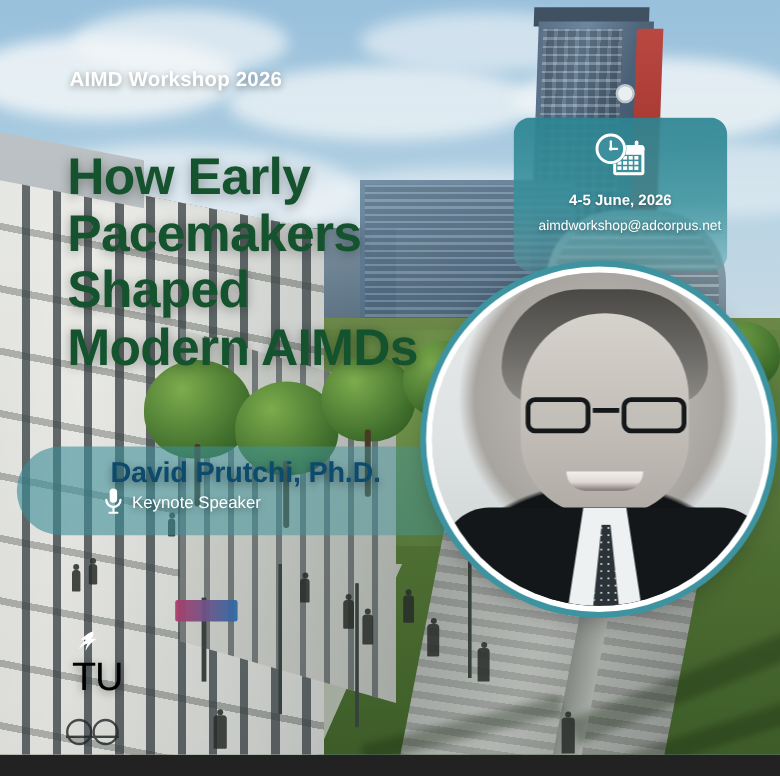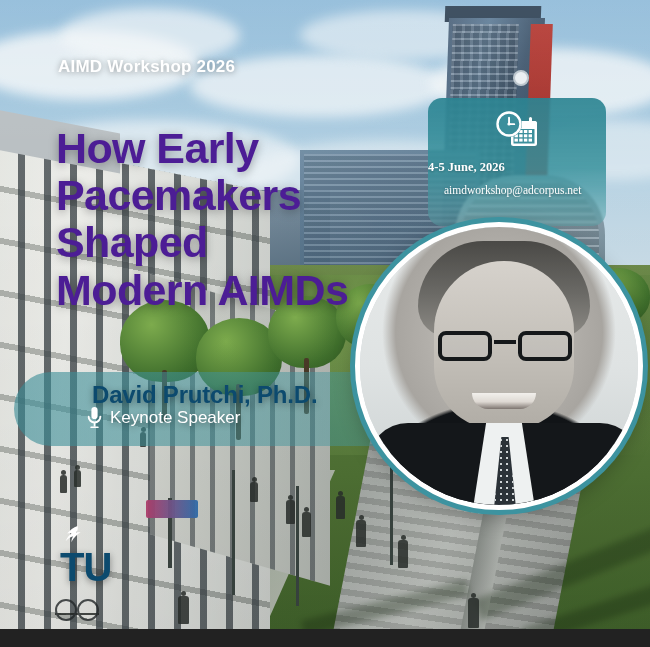--- a/index.html
+++ b/index.html
@@ -201,59 +201,59 @@
   
   .content{position:absolute;inset:0;}
 
   .eyebrow{
     position:absolute;left:58px;top:57px;
     font-size:17px;font-weight:bold;color:#ffffff;letter-spacing:.2px;
     text-shadow:0 1px 6px rgba(0,0,0,.38);
   }
   .headline{
     position:absolute;left:56px;top:96px;width:330px;
-    font-size:43px;line-height:1.10;font-weight:bold;color:#4c1d95;
+    font-size:43px;line-height:1.10;font-weight:bold;color:#14532d;
     letter-spacing:-.6px;
     text-shadow:0 2px 10px rgba(0,0,0,.35);
   }
   .headline span{display:block;}
 
   
   .info-card{
     position:absolute;left:428px;top:98px;width:178px;height:128px;
     border-radius:14px;
     background:linear-gradient(180deg,rgba(44,132,146,.92) 0%,rgba(56,145,156,.86) 55%,rgba(86,166,170,.42) 100%);
     backdrop-filter:blur(1px);
     overflow:hidden;
   }
   .info-icon{
     position:absolute;left:50%;top:12px;margin-left:-23px;width:46px;height:40px;
   }
-  .info-lines{position:absolute;left:0;right:0;top:62px;text-align:left;color:#fff;font-family:Liberation Serif, serif;}
+  .info-lines{position:absolute;left:0;right:0;top:62px;text-align:center;color:#fff;}
   .info-date{font-size:12.5px;font-weight:bold;margin-bottom:9px;text-shadow:0 1px 3px rgba(0,0,0,.3);}
   .info-place{font-size:12.5px;font-weight:bold;margin-bottom:9px;text-shadow:0 1px 3px rgba(0,0,0,.3);}
   .info-mail{font-size:11.5px;font-weight:normal;text-shadow:0 1px 3px rgba(0,0,0,.3);padding-left:16px;}
 
   
   .speaker-banner{
     position:absolute;left:14px;top:372px;width:380px;height:74px;
     border-radius:37px 10px 10px 37px;
     background:linear-gradient(90deg,rgba(58,140,150,.62) 0%,rgba(62,146,154,.55) 45%,rgba(70,152,158,.42) 100%);
   }
   .speaker-name{
     position:absolute;left:92px;top:381px;
     font-size:24px;font-weight:bold;color:#0c4a6e;letter-spacing:-.2px;
     text-shadow:0 2px 7px rgba(0,0,0,.40);
   }
   .speaker-role-wrap{
     position:absolute;left:86px;top:406px;display:flex;align-items:center;gap:7px;
   }
   .mic-icon{width:17px;height:24px;flex:0 0 auto;}
   .speaker-role{
-    font-size:17px;color:#ffffff;
+    font-size:14px;color:#ffffff;
     text-shadow:0 2px 6px rgba(0,0,0,.40);
   }
 
   
   .portrait{
     position:absolute;left:355px;top:222px;width:288px;height:288px;
     border-radius:50%;
     border:5px solid #ffffff;
     box-shadow:0 0 0 5px #3d93a0, 0 6px 22px rgba(0,0,0,.30);
     overflow:hidden;
@@ -309,21 +309,21 @@
     clip-path:polygon(36% 0,64% 0,96% 100%,4% 100%);
     background-image:radial-gradient(circle,#cfd4d6 .8px,transparent 1px);
     background-size:6px 6px;
     background-color:#2b3238;
   }
 
   
   .logos{position:absolute;left:60px;top:545px;display:flex;align-items:flex-end;gap:30px;}
   .tudelft{position:relative;display:flex;align-items:baseline;}
   .tud-flame{position:absolute;left:3px;top:-19px;width:22px;height:20px;}
-  .tud-tu{font-size:40px;font-weight:bold;color:#0c4a6e;letter-spacing:-1px;
+  .tud-tu{font-size:33px;font-weight:normal;color:#000000;letter-spacing:-1px;
     text-shadow:0 2px 7px rgba(0,0,0,.40);}
   .tud-delft{font-size:31px;font-weight:normal;color:#fff;letter-spacing:-.4px;
     text-shadow:0 2px 7px rgba(0,0,0,.40);}
   .adcorpus{position:relative;display:flex;align-items:baseline;}
   .adc-text{font-size:36px;font-weight:bold;color:#fff;letter-spacing:-1.4px;
     font-style:italic;text-shadow:0 2px 7px rgba(0,0,0,.40);}
   .adc-dot{position:absolute;left:86px;top:-8px;width:10px;height:10px;border-radius:50%;
     background:#fff;box-shadow:0 2px 6px rgba(0,0,0,.35);}
 </style>
 </head>

